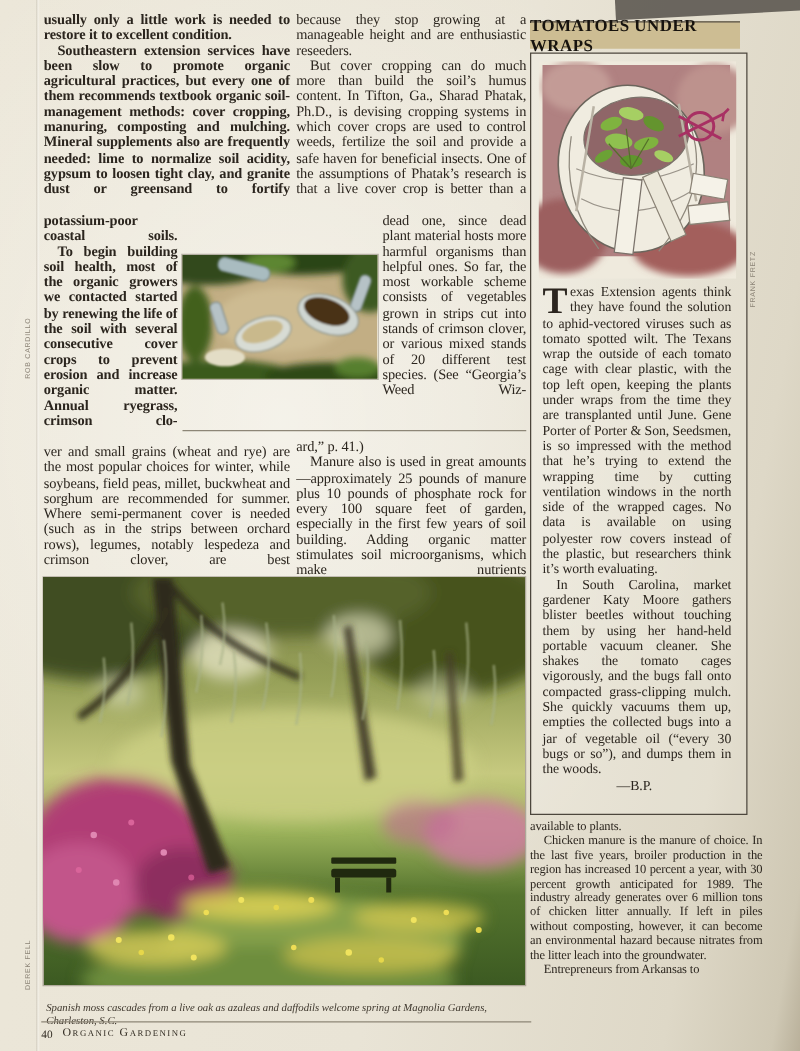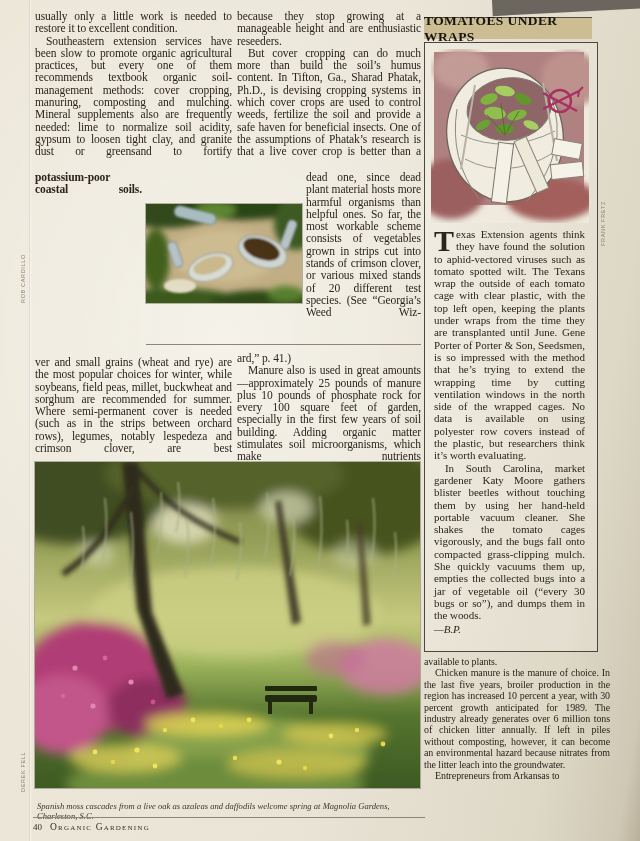--- a/index.html
+++ b/index.html
@@ -16,21 +16,21 @@
     background:linear-gradient(90deg,rgba(90,80,65,.18),rgba(255,255,255,.35),rgba(0,0,0,0));
   }
   .page::after{ 
     content:"";position:absolute;right:-12px;top:-14px;width:160px;height:26px;
     background:#55504a;transform:rotate(-3deg);opacity:.85;
   }
   .tb{position:absolute;text-align:justify;font-size:11.5px;line-height:12.3px;letter-spacing:-.1px;}
   .tb p{margin:0;}
   .indent{text-indent:11px;}
   .jlast{text-align-last:justify;}
-  .byline{text-align:left;font-style:italic;padding-right:4px;margin-top:1px !important;}
+  .byline{text-align:center;padding-right:4px;margin-top:1px !important;}
   .dropcap{float:left;font-size:30px;line-height:23px;font-weight:bold;padding:1px 2px 0 0;}
   .caption{position:absolute;font-style:italic;font-size:8.6px;line-height:10.5px;color:#3d362c;}
   .rule{position:absolute;height:1px;background:#8d8677;}
   .photo{position:absolute;box-shadow:0 0 0 1px rgba(70,60,45,.35);}
   .vcredit{
     position:absolute;writing-mode:vertical-rl;transform:rotate(180deg);
     font-family:"Liberation Sans","DejaVu Sans",sans-serif;
     font-size:5.6px;letter-spacing:.6px;color:#8b8376;white-space:nowrap;
   }
   .sb-header{
@@ -47,26 +47,27 @@
     font-size:11px;line-height:12.3px;letter-spacing:-.05px;}
   .sb-text p{margin:0;}
   .footer{position:absolute;left:33px;top:822px;font-size:9px;color:#332d24;display:flex;align-items:flex-end;gap:8px;}
   .footer .mag{font-variant:small-caps;letter-spacing:1.2px;font-size:9.5px;}
 </style>
 </head>
 <body>
 
 <div class="page">
 
-  <section class="tb" style="left:35px;top:10px;width:197px;">
+  <section class="tb" style="left:35px;top:10px;width:197px;font-weight:bold;">
     <p>usually only a little work is needed to restore it to excellent condition.</p>
     <p class="indent jlast">Southeastern extension services have been slow to promote organic agricultural practices, but every one of them recommends textbook organic soil-management methods: cover cropping, manuring, composting and mulching. Mineral supplements also are frequently needed: lime to normalize soil acidity, gypsum to loosen tight clay, and granite dust or greensand to fortify</p>
   </section>
   <section class="tb" style="left:35px;top:171px;width:107px;font-weight:bold;">
     <p class="jlast">potassium-poor coastal soils.</p>
+    <p class="indent jlast">To begin building soil health, most of the organic growers we contacted started by renewing the life of the soil with several consecutive cover crops to prevent erosion and increase organic matter. Annual ryegrass, crimson clo-</p>
   </section>
   <section class="tb" style="left:35px;top:356px;width:197px;">
     <p class="jlast">ver and small grains (wheat and rye) are the most popular choices for winter, while soybeans, field peas, millet, buckwheat and sorghum are recommended for summer. Where semi-permanent cover is needed (such as in the strips between orchard rows), legumes, notably lespedeza and crimson clover, are best</p>
   </section>
 
   <section class="tb" style="left:237px;top:10px;width:184px;">
     <p>because they stop growing at a manageable height and are enthusiastic reseeders.</p>
     <p class="indent jlast">But cover cropping can do much more than build the soil’s humus content. In Tifton, Ga., Sharad Phatak, Ph.D., is devising cropping systems in which cover crops are used to control weeds, fertilize the soil and provide a safe haven for beneficial insects. One of the assumptions of Phatak’s research is that a live cover crop is better than a</p>
   </section>
   <section class="tb" style="left:306px;top:171px;width:115px;">

